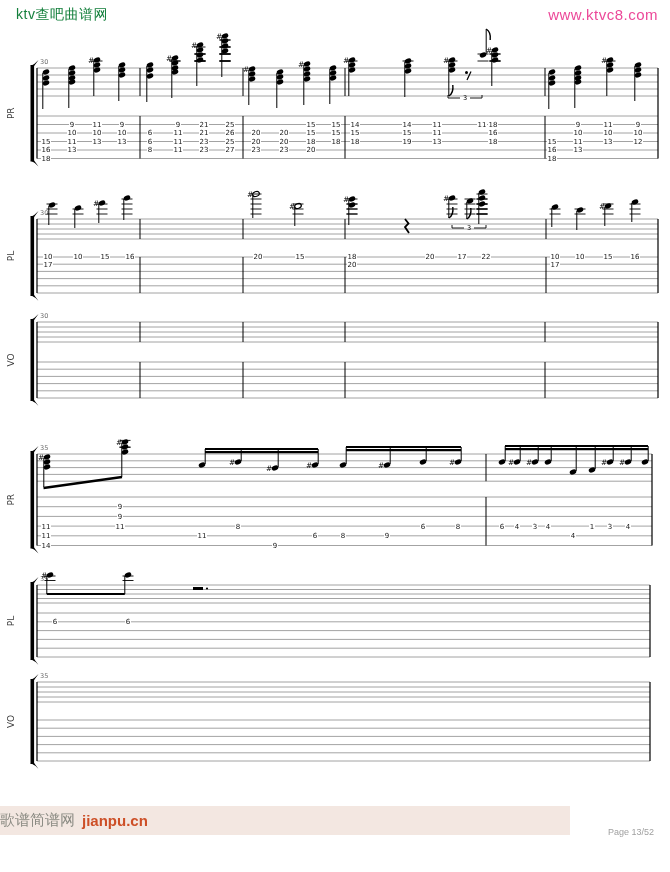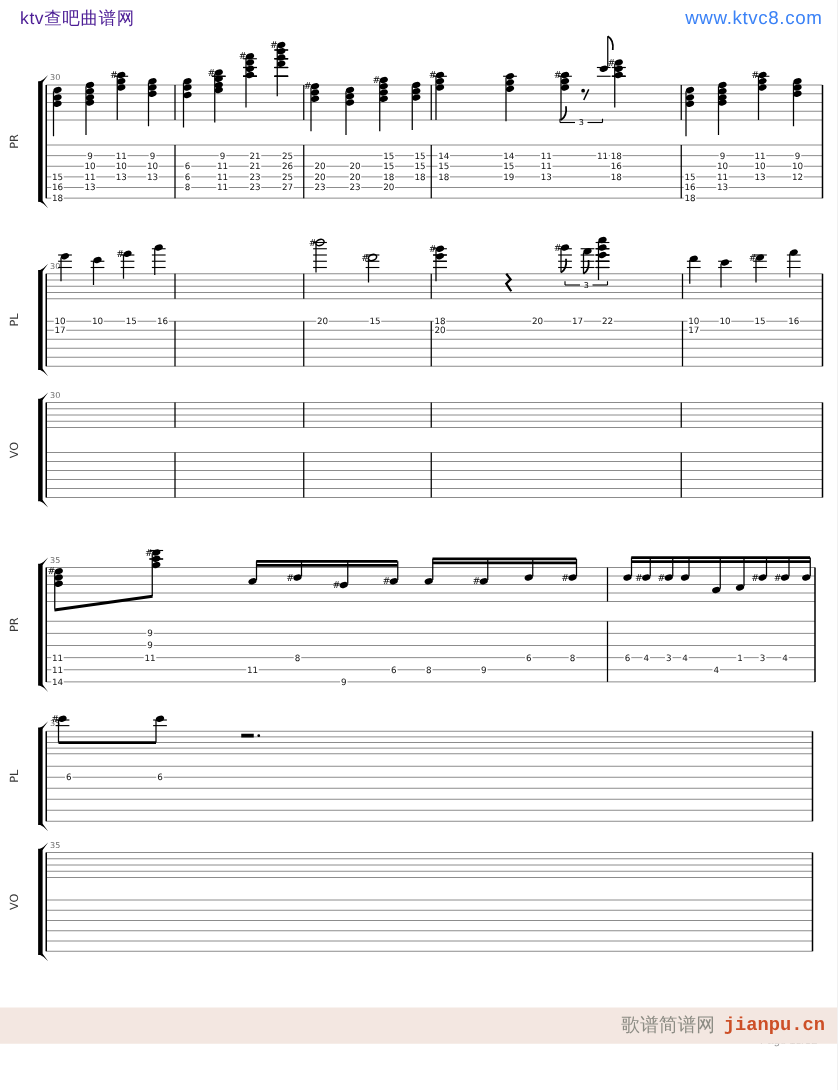--- a/index.html
+++ b/index.html
@@ -3,31 +3,31 @@
 <meta charset="utf-8">
 <style>
   html,body{margin:0;padding:0;background:#e8e8e8;}
   .page{position:relative;width:670px;height:872px;background:#ffffff;overflow:hidden;
         font-family:"Liberation Sans",sans-serif;}
   .hdr{position:absolute;top:6px;font-size:14px;letter-spacing:.5px;}
   .hdr.left{left:16px;}
   .hdr.right{right:12px;font-size:15px;}
   #score{position:absolute;left:0;top:0;font-family:"DejaVu Sans",sans-serif;}
   .pagenum{position:absolute;right:16px;top:827px;font-size:9px;}
-  .footer{position:absolute;left:0;top:806px;width:670px;height:29px;
-          display:flex;justify-content:flex-end;align-items:center;gap:7px;
+  .footer{position:absolute;left:0;top:806px;width:570px;height:29px;
+          display:flex;align-items:center;gap:7px;
           padding-right:10px;box-sizing:border-box;font-size:15px;}
   .furl{font-weight:bold;}
 </style>
 </head>
 <body>
 
 <div class="page">
-  <div class="hdr left" style="color: #4c1d95; text-align: center;">ktv查吧曲谱网</div>
-  <div class="hdr right" style="color: #3b82f6;">www.ktvc8.com</div>
+  <div class="hdr left" style="color: #15803d; text-align: center;">ktv查吧曲谱网</div>
+  <div class="hdr right" style="color: #ec4899;">www.ktvc8.com</div>
   <svg id="score" width="670" height="872" viewBox="0 0 670 872" xmlns="http://www.w3.org/2000/svg">
       <g>
         <line x1="37" y1="68" x2="658" y2="68" stroke="#8c8c8c" stroke-width="0.8"></line>
         <line x1="37" y1="75" x2="658" y2="75" stroke="#8c8c8c" stroke-width="0.8"></line>
         <line x1="37" y1="82" x2="658" y2="82" stroke="#8c8c8c" stroke-width="0.8"></line>
         <line x1="37" y1="89" x2="658" y2="89" stroke="#8c8c8c" stroke-width="0.8"></line>
         <line x1="37" y1="96" x2="658" y2="96" stroke="#8c8c8c" stroke-width="0.8"></line>
         <line x1="37" y1="116" x2="658" y2="116" stroke="#8c8c8c" stroke-width="0.8"></line>
         <line x1="37" y1="124.5" x2="658" y2="124.5" stroke="#8c8c8c" stroke-width="0.8"></line>
         <line x1="37" y1="133" x2="658" y2="133" stroke="#8c8c8c" stroke-width="0.8"></line>
@@ -700,15 +700,15 @@
         <rect x="30.5" y="679" width="3.6" height="85" fill="#000000"></rect>
         <path d="M 30.5 680 Q 35 678 38.5 674 L 34.1 680 Z" fill="#000000"></path>
         <path d="M 30.5 763 Q 35 765 38.5 769 L 34.1 763 Z" fill="#000000"></path>
         <text x="11" y="724.5" font-size="9" fill="#3a3a3a" text-anchor="middle" transform="rotate(-90 11 721.5)">VO</text>
         <text x="40" y="678" font-size="6.5" fill="#6e6e6e" text-anchor="start">35</text>
       </g>
     </svg>
   <div class="pagenum" style="color: rgb(160, 160, 160);">Page 13/52</div>
   <div class="footer" style="background: rgb(243, 231, 225);">
     <span class="fname" style="color: rgb(139, 139, 131);">歌谱简谱网</span>
-    <span class="furl" style="color: rgb(205, 79, 39); font-family: Liberation Mono, monospace;">jianpu.cn</span>
+    <span class="furl" style="color: rgb(205, 79, 39);">jianpu.cn</span>
   </div>
 </div>
 
 </body></html>

